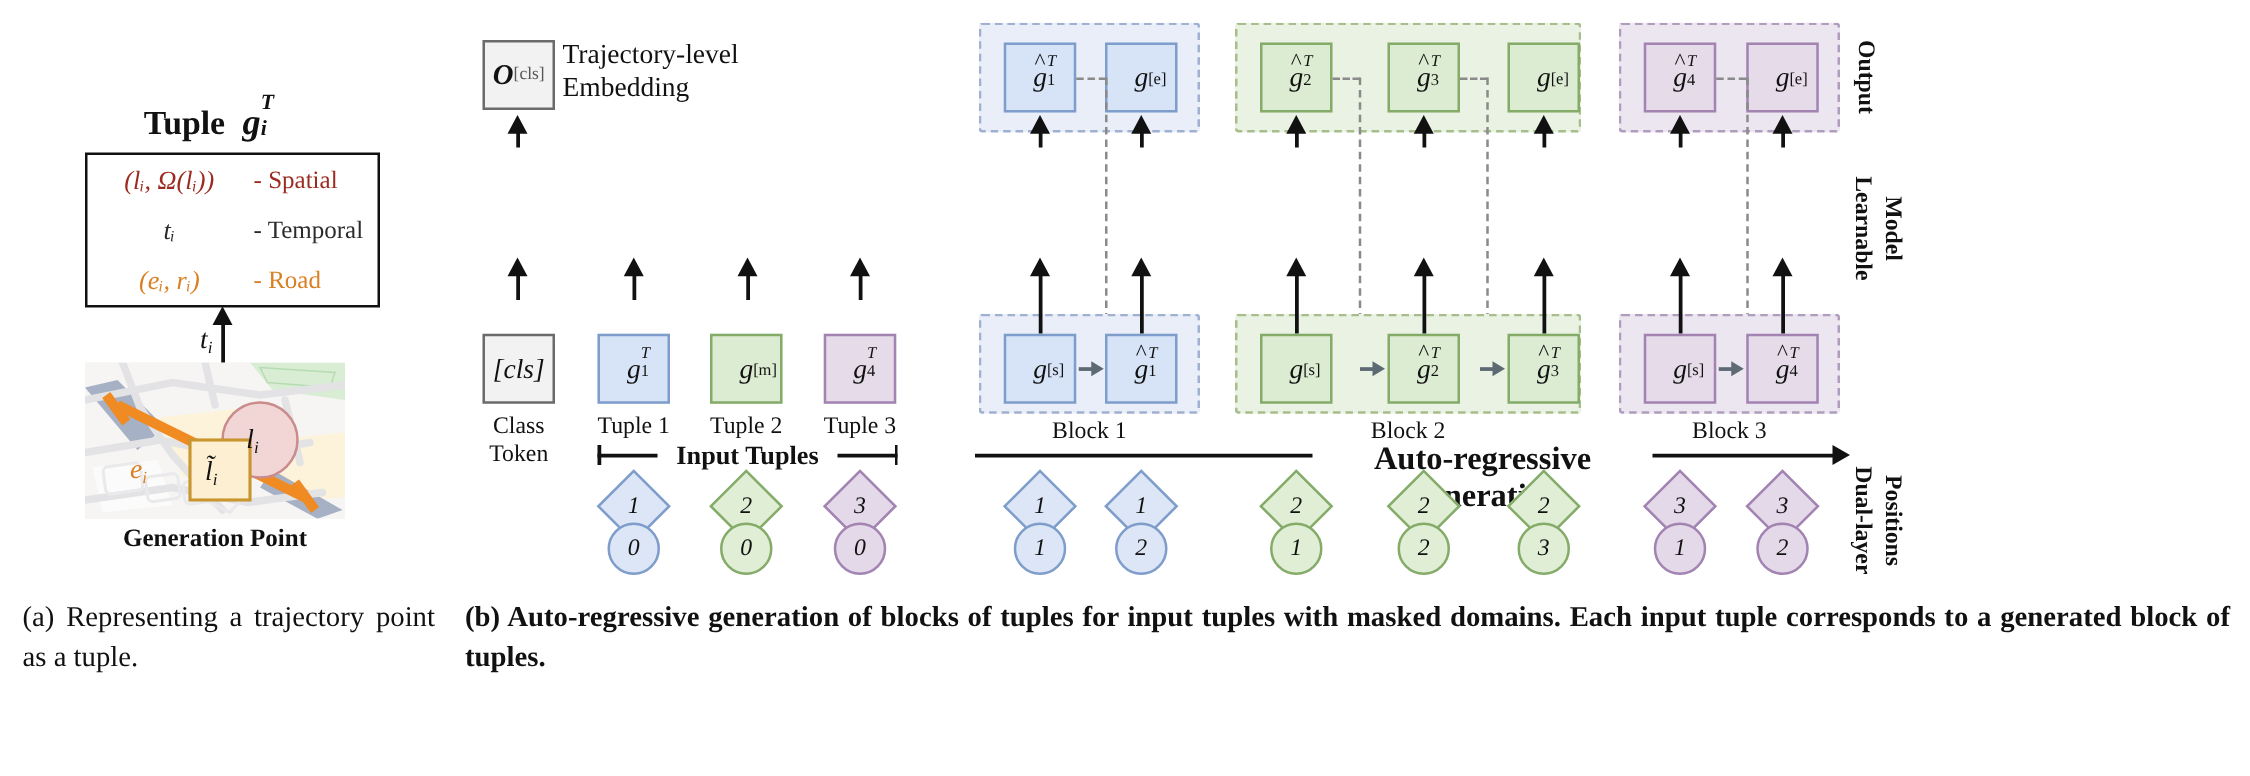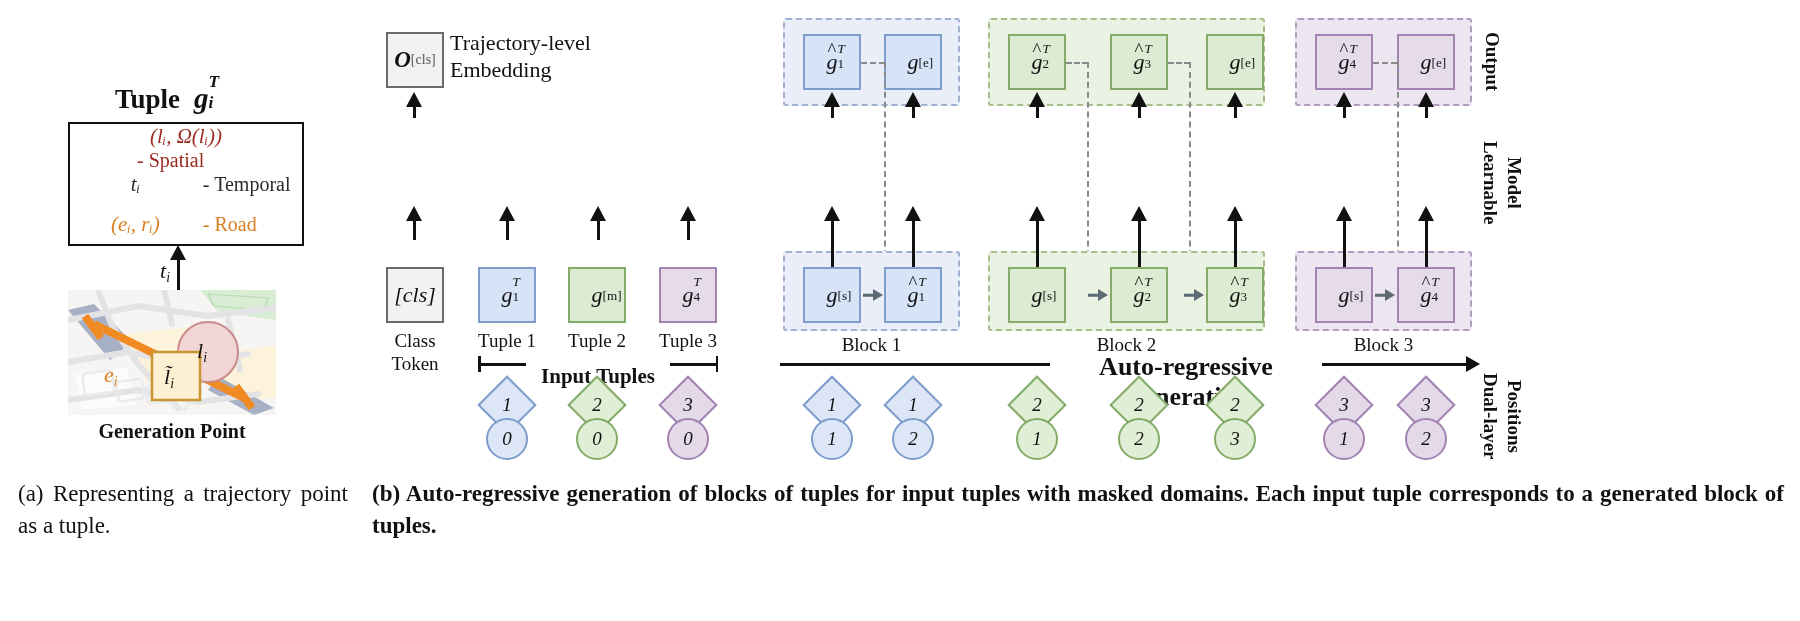--- a/index.html
+++ b/index.html
@@ -83,21 +83,21 @@
 </head>
 <body>
 
 <div class="abs" id="panel-a">
 
   <div class="abs tuple-title">
     <span>Tuple</span><span class="gsym mathg"><span>g</span><span class="sups" style="font-family:'Liberation Serif',serif;">T</span><span class="subs" style="font-style:italic;">i</span></span>
   </div>
 
   <div class="abs tuple-box">
-    <div class="trow" style="top:0;flex-direction:column;">
+    <div class="trow" style="top:0;">
       <div class="lhs c-spatial it">(lᵢ, Ω(lᵢ))</div>
       <div class="rhs c-spatial">- Spatial</div>
     </div>
     <div class="trow" style="top:40px;">
       <div class="lhs c-temporal it">tᵢ</div>
       <div class="rhs c-temporal">- Temporal</div>
     </div>
     <div class="trow" style="top:80px;">
       <div class="lhs c-road it">(eᵢ, rᵢ)</div>
       <div class="rhs c-road">- Road</div>
@@ -313,21 +313,21 @@
 
   <div class="lbl" style="left:423px;top:334px;width:177px;">Block 1</div>
   <div class="lbl" style="left:628px;top:334px;width:277px;">Block 2</div>
   <div class="lbl" style="left:935px;top:334px;width:177px;">Block 3</div>
 
   <div class="abs" style="left:118px;top:352px;width:240px;height:24px;">
     <div class="abs" style="left:0;top:11px;width:48px;height:2.5px;background:#111;"></div>
     <div class="abs" style="right:0;top:11px;width:48px;height:2.5px;background:#111;"></div>
     <div class="abs" style="left:0;top:4px;width:2.5px;height:16px;background:#111;"></div>
     <div class="abs" style="right:0;top:4px;width:2.5px;height:16px;background:#111;"></div>
-    <div class="abs bold" style="left:48px;top:12px;width:144px;text-align:center;font-size:21px;">Input Tuples</div>
+    <div class="abs bold" style="left:48px;top:0;width:144px;text-align:center;font-size:21px;">Input Tuples</div>
   </div>
 
   <div class="abs" style="left:420px;top:352px;width:700px;height:24px;">
     <div class="abs" style="left:0;top:11px;width:270px;height:2.5px;background:#111;"></div>
     <div class="abs bold" style="left:266px;top:0;width:280px;text-align:center;font-size:26px;">Auto-regressive Generation</div>
     <div class="abs" style="left:542px;top:11px;width:146px;height:2.5px;background:#111;"></div>
     <div class="abs" style="right:0;top:4px;width:0;height:0;border-top:8px solid transparent;border-bottom:8px solid transparent;border-left:14px solid #111;"></div>
   </div>
 
   <div class="dwrap" style="left:124px;top:382px;">

